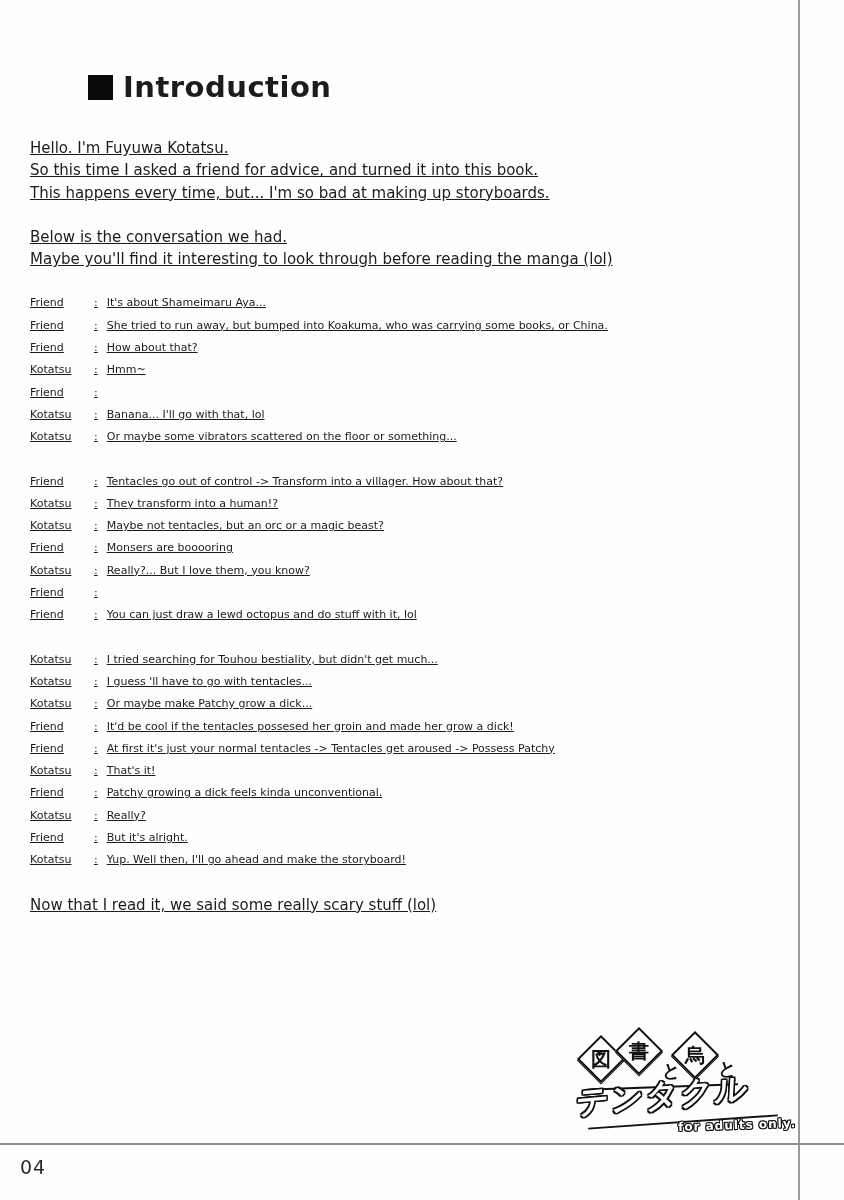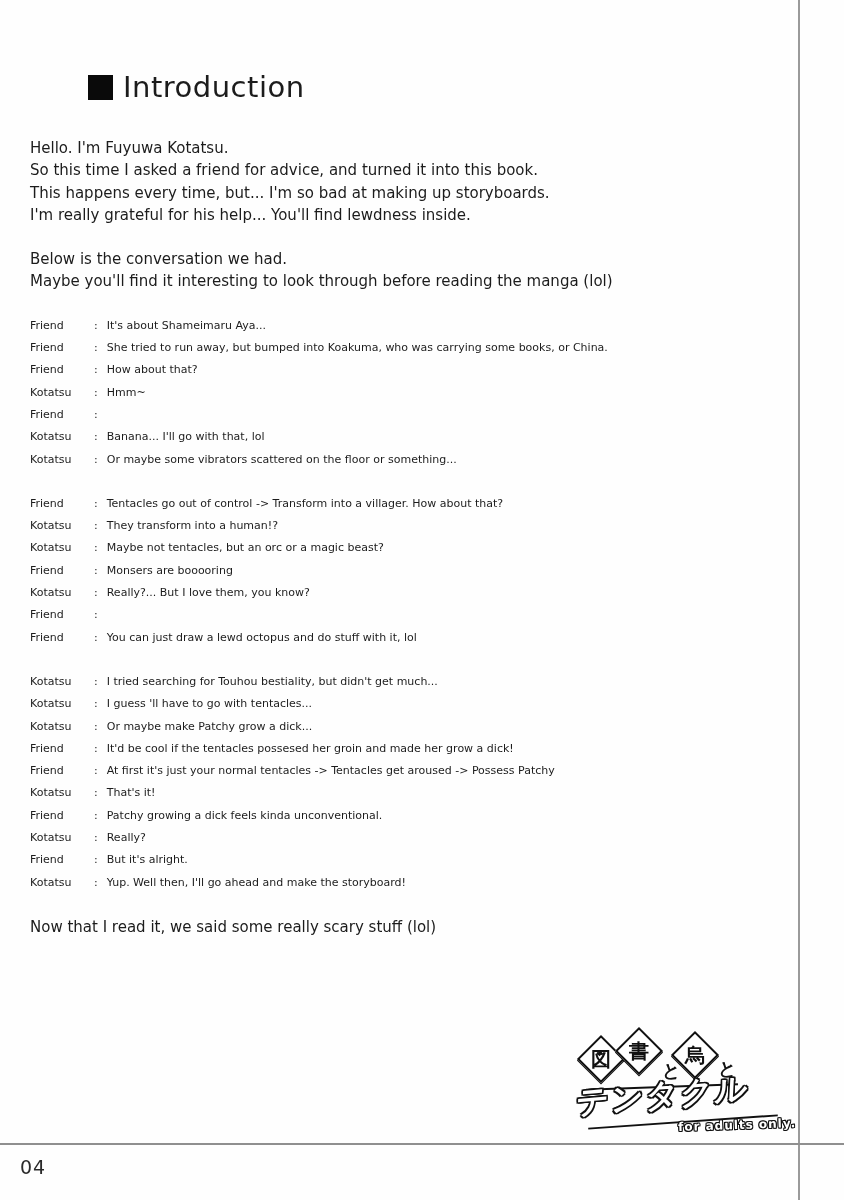--- a/index.html
+++ b/index.html
@@ -14,23 +14,23 @@
   .page { position: absolute; inset: 0; background: #fefefe; }
 
   
   .edge-v { position: absolute; left: 798px; top: 0; width: 2px; height: 1200px; background: #9a9a9a; }
   .edge-h { position: absolute; left: 0; top: 1143px; width: 844px; height: 2px; background: #8f8f8f; }
 
   .content { position: absolute; left: 30px; top: 70px; width: 800px; }
 
   .title-row { margin-left: 58px; display: flex; align-items: center; gap: 10px; margin-bottom: 33px; }
   .title-square { width: 25px; height: 25px; background: #0a0a0a; flex: none; }
-  .title-text { font-size: 29px; font-weight: normal; letter-spacing: 0.5px; white-space: nowrap; }
-
-  .block { margin-bottom: 22px; }
+  .title-text { font-size: 29px; font-weight: bold; letter-spacing: 0.5px; white-space: nowrap; }
+
+  .block { margin-bottom: 22px; text-decoration: underline; }
   .pline { font-size: 15px; line-height: 22.3px; white-space: nowrap; }
 
   .dlg-row { display: flex; font-size: 11px; line-height: 22.3px; white-space: nowrap; }
   .speaker { width: 64px; flex: none; }
   .colon { flex: none; margin-right: 9px; }
   .dlg-text { flex: none; }
 
   .page-number { position: absolute; left: 20px; top: 1156px; font-size: 19px; letter-spacing: 1px; color: #2a2a2a; }
 
   
@@ -98,21 +98,20 @@
     </div>
 
     <div class="block">
 
         <div class="pline">Hello. I'm Fuyuwa Kotatsu.</div>
 
         <div class="pline">So this time I asked a friend for advice, and turned it into this book.</div>
 
         <div class="pline">This happens every time, but... I'm so bad at making up storyboards.</div>
 
-        <div class="pline">I'm really grateful for his help... You'll find lewdness inside.</div>
       </div>
 
     <div class="block">
 
         <div class="pline">Below is the conversation we had.</div>
 
         <div class="pline">Maybe you'll find it interesting to look through before reading the manga (lol)</div>
       </div>
 
     <div class="block">

